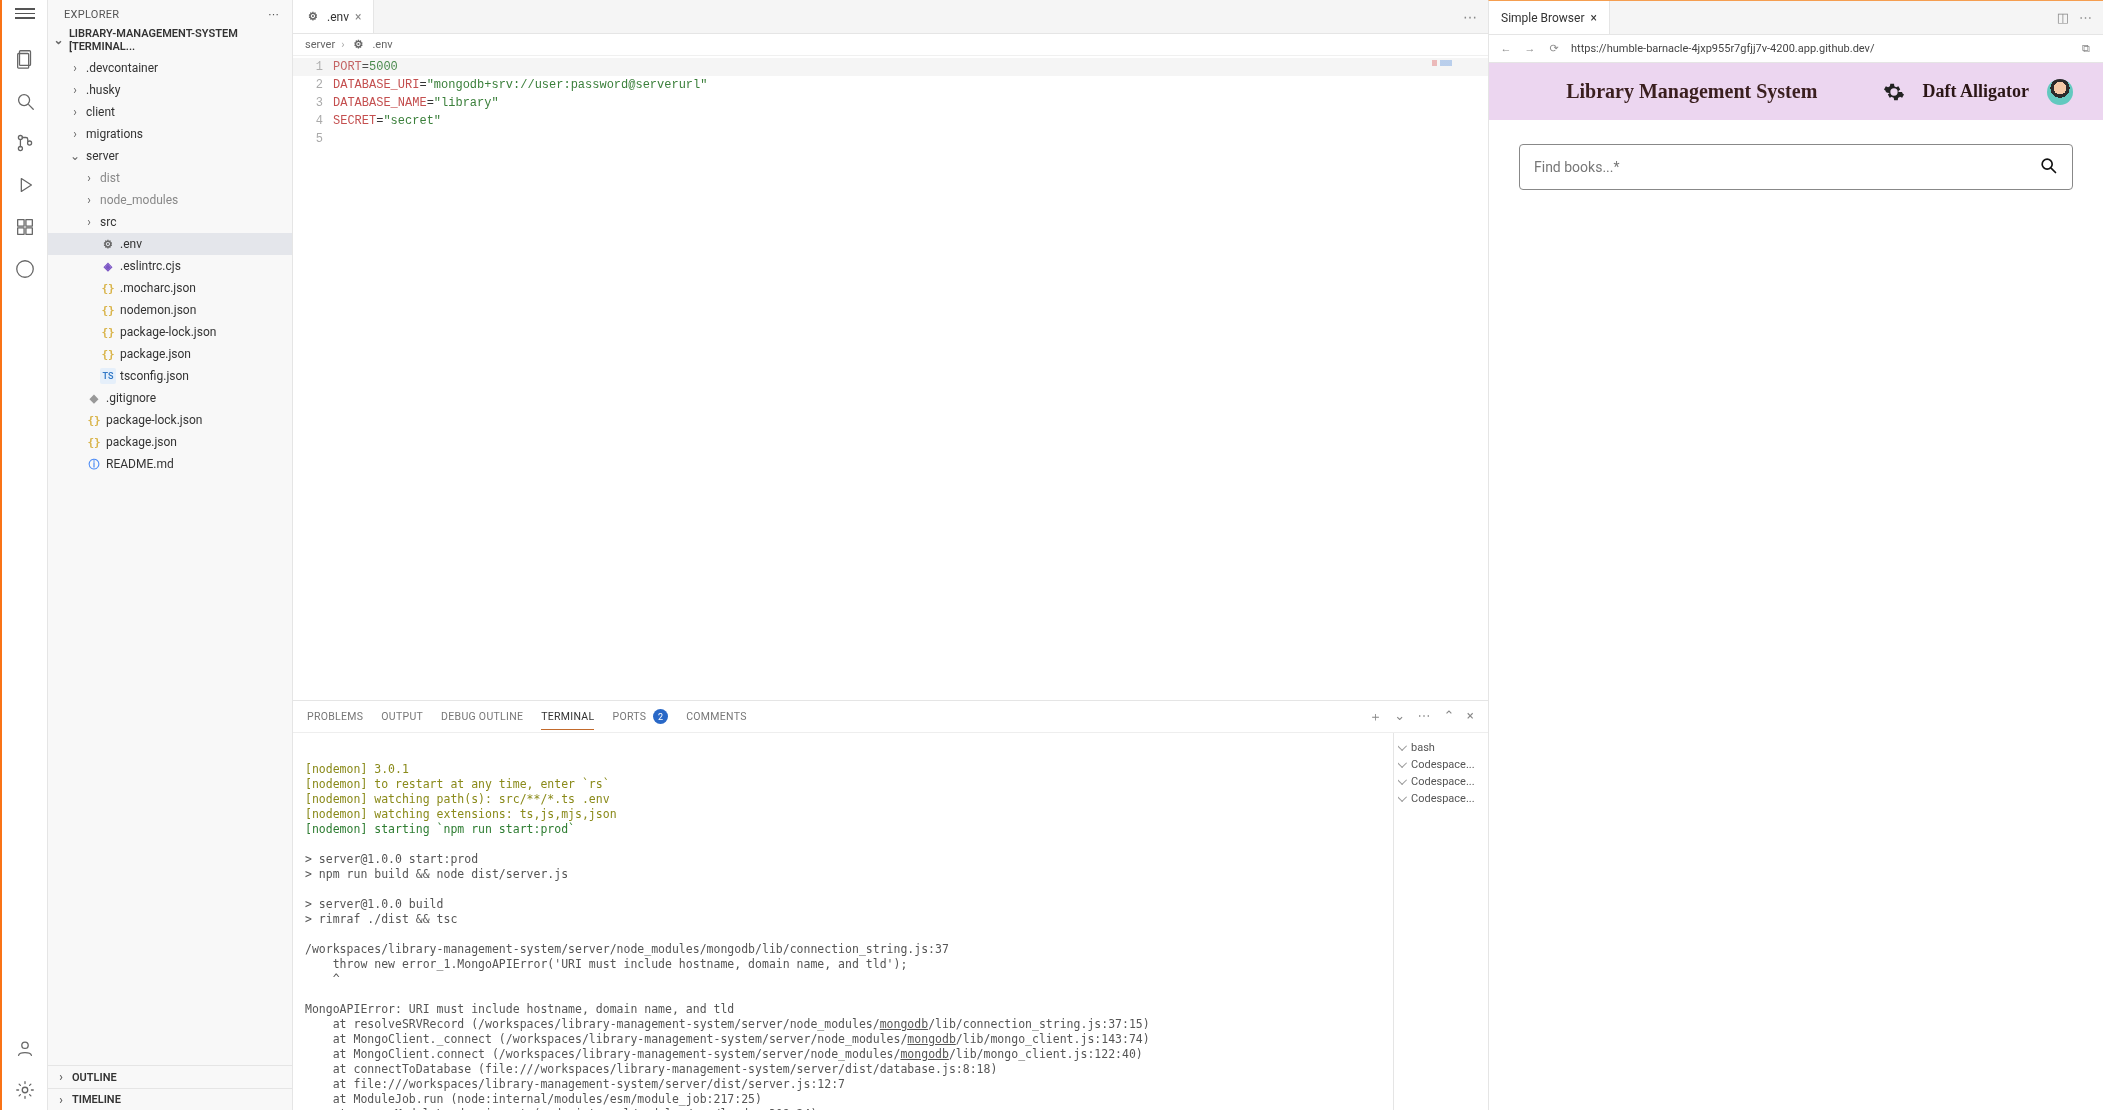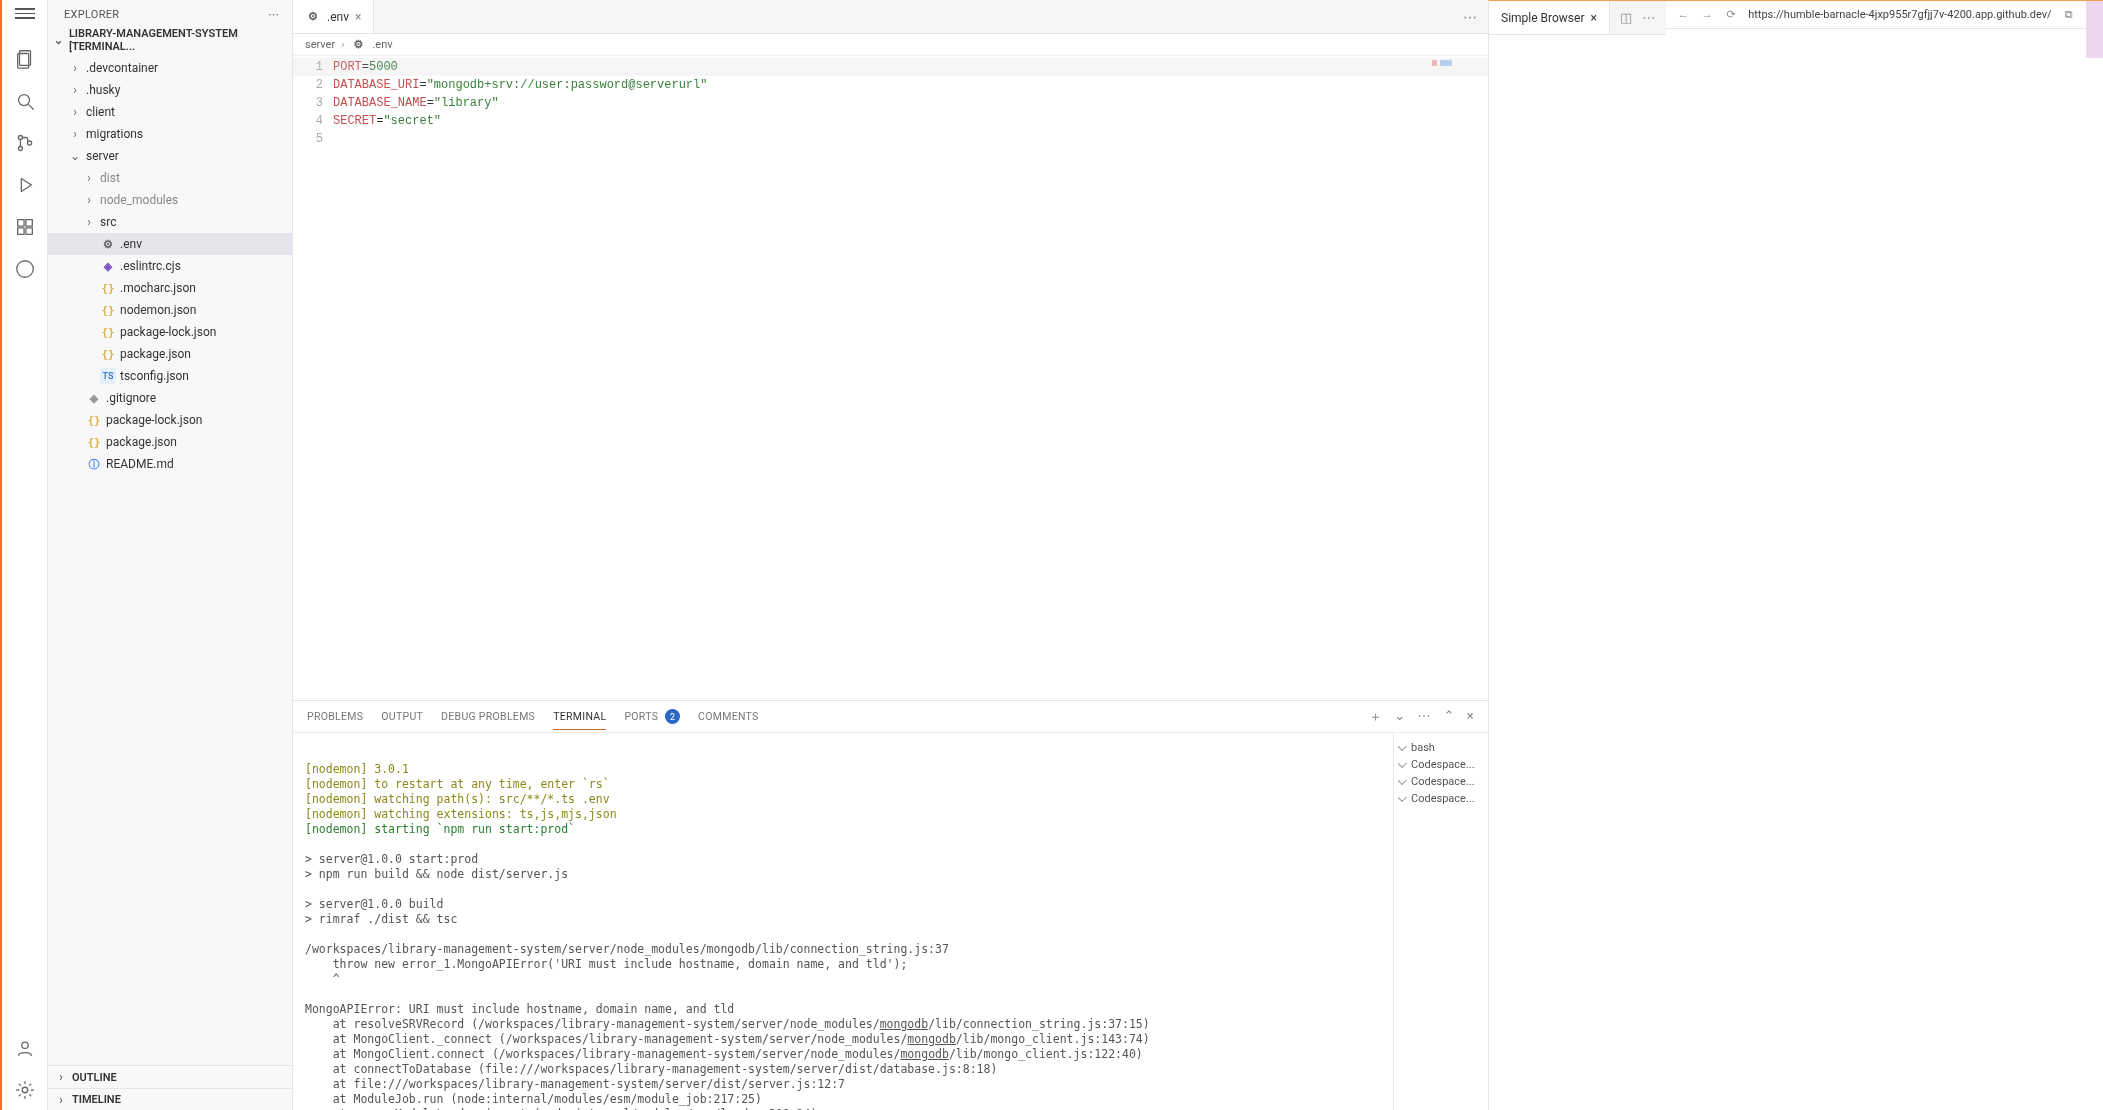--- a/index.html
+++ b/index.html
@@ -275,21 +275,21 @@
     border:1px solid #999;
     border-width:0 0 1.5px 1.5px;
     transform: rotate(-45deg) translateY(-2px);
   }
 
   
   .browser {
     width: 615px;
     border-left: 1px solid #e5e5e5;
     display: flex;
-    flex-direction: row;
+    flex-direction: column;
     flex-shrink: 0;
     border-top: 1.5px solid #f59e50;
   }
   .browser-tabs {
     height: 34px;
     border-bottom: 1px solid #e5e5e5;
     display: flex;
     align-items: stretch;
     background: #f5f5f5;
   }
@@ -578,21 +578,21 @@
         <div class="code-line"><span class="tok-key">SECRET</span><span class="tok-op">=</span><span class="tok-str">"secret"</span></div>
         <div class="code-line"></div>
       </div>
     </div>
   </div>
 
   <div class="panel">
     <div class="panel-tabs">
       <span class="panel-tab">PROBLEMS</span>
       <span class="panel-tab">OUTPUT</span>
-      <span class="panel-tab">DEBUG PROBLEMS</span>
+      <span class="panel-tab">DEBUG OUTLINE</span>
       <span class="panel-tab active">TERMINAL</span>
       <span>
         <span class="panel-tab">PORTS</span>
         <span class="ports-badge">2</span>
       </span>
       <span class="panel-tab">COMMENTS</span>
       <div class="panel-actions">
         <span>＋</span>
         <span>⌄</span>
         <span class="ellipsis">⋯</span>

